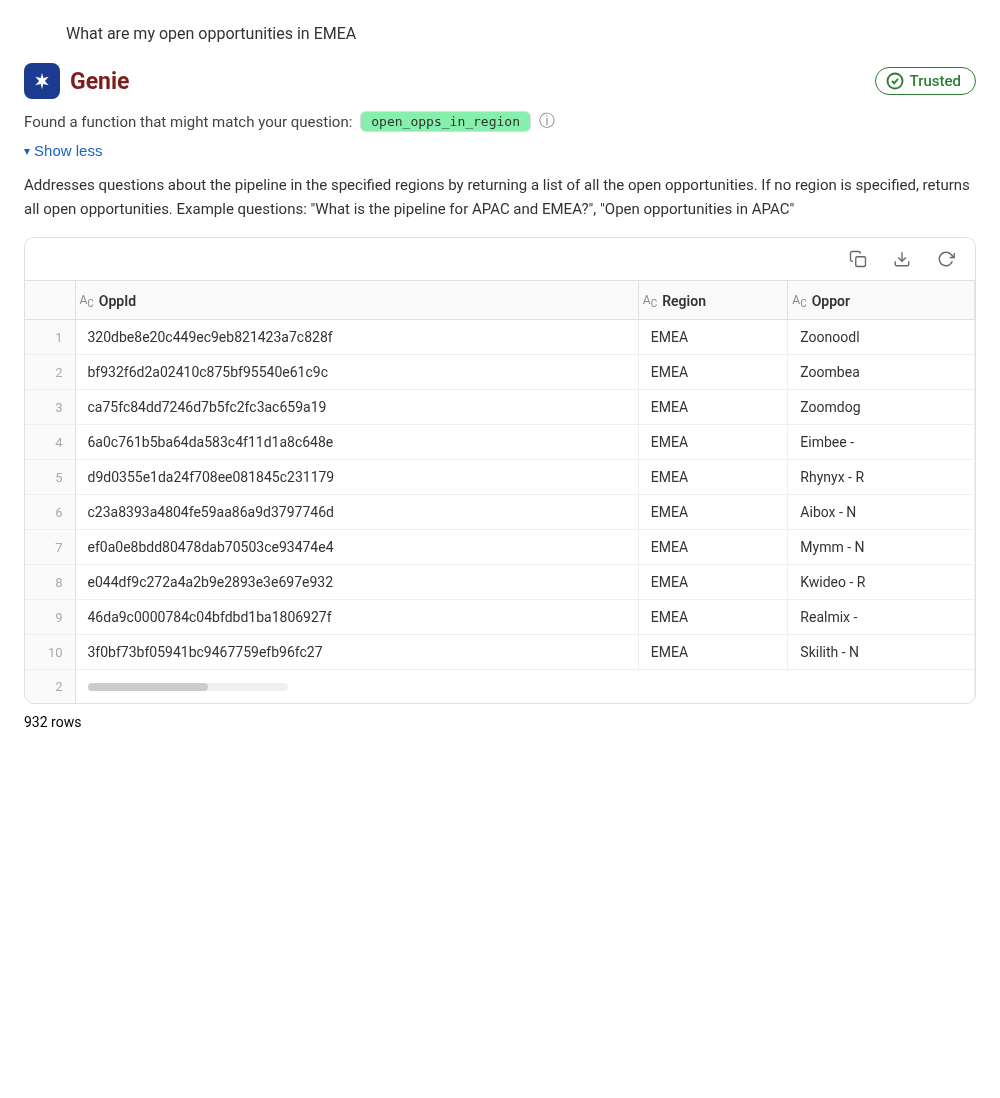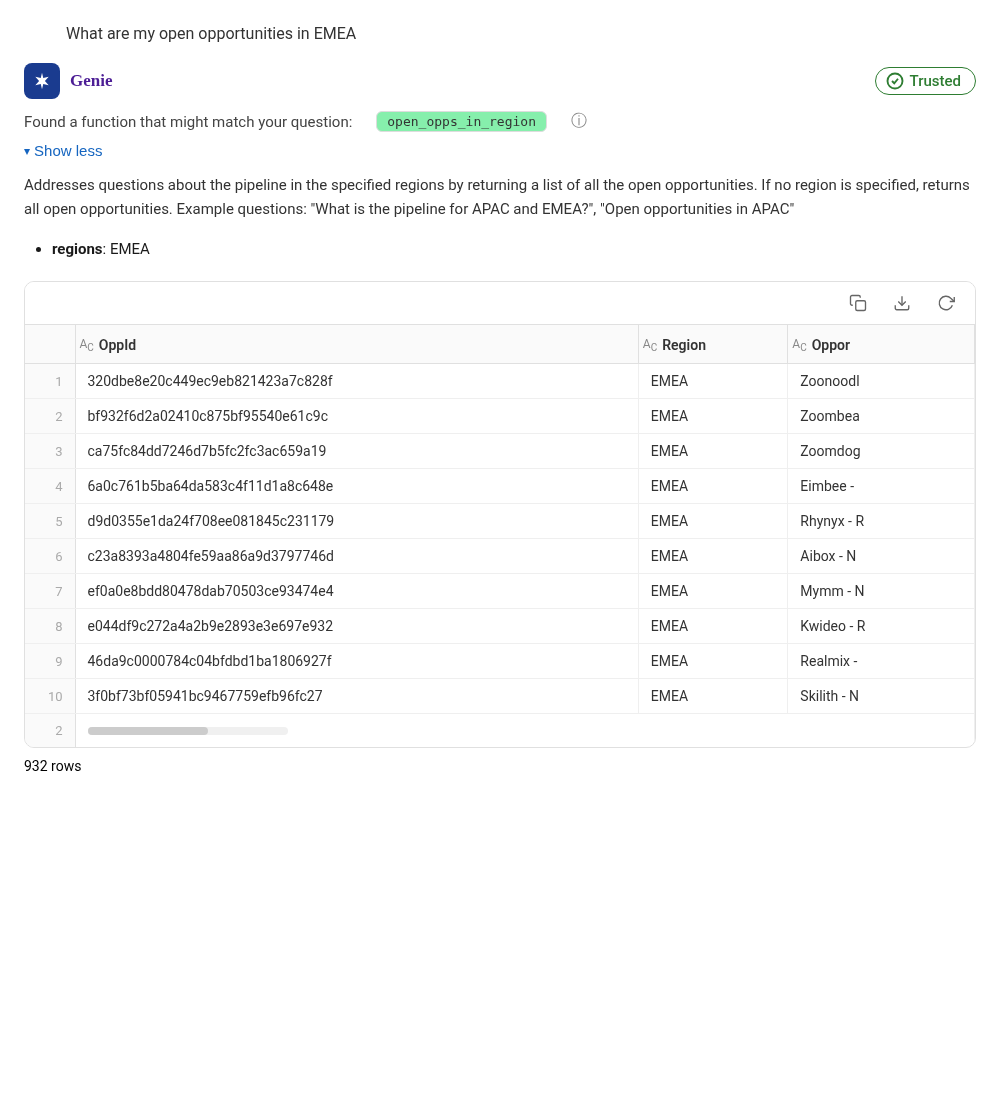--- a/index.html
+++ b/index.html
@@ -45,24 +45,23 @@
       background: #1a3b8f;
       border-radius: 8px;
       display: flex;
       align-items: center;
       justify-content: center;
       color: #fff;
       font-size: 18px;
     }
 
     .genie-title {
-      font-size: 17px;
+      font-size: 23px;
       font-weight: 700;
-      color: #4c1d95;
-      font-family: Liberation Serif, serif;
+      color: #7f1d1d;
     }
 
     .trusted-badge {
       display: flex;
       align-items: center;
       gap: 6px;
       color: #2e7d32;
       font-size: 15px;
       font-weight: 500;
       border: 1.5px solid #2e7d32;
@@ -74,21 +73,21 @@
       width: 18px;
       height: 18px;
       display: flex;
       align-items: center;
       justify-content: center;
     }
 
     .function-match-line {
       display: flex;
       align-items: center;
-      gap: 24px;
+      gap: 8px;
       margin-bottom: 10px;
       flex-wrap: wrap;
     }
 
     .function-match-text {
       color: #444;
       font-size: 15px;
     }
 
     .function-badge {
@@ -291,25 +290,20 @@
     <span class="info-icon">ⓘ</span>
   </div>
 
   <button class="show-less-btn">
     <span class="chevron">▾</span>
     <span>Show less</span>
   </button>
 
   <p class="description-text">Addresses questions about the pipeline in the specified regions by returning a list of all the open opportunities. If no region is specified, returns all open opportunities. Example questions: "What is the pipeline for APAC and EMEA?", "Open opportunities in APAC"</p>
 
-  <ul class="params-list">
-    <li>
-      <span class="param-name">regions</span>: <span>EMEA</span>
-    </li>
-  </ul>
 
   <div class="table-container">
     <div class="table-toolbar">
       <button class="toolbar-btn" title="Copy">
         <svg width="18" height="18" viewBox="0 0 24 24" fill="none" stroke="#666" stroke-width="1.8">
           <rect x="9" y="9" width="13" height="13" rx="2" ry="2"></rect>
           <path d="M5 15H4a2 2 0 0 1-2-2V4a2 2 0 0 1 2-2h9a2 2 0 0 1 2 2v1"></path>
         </svg>
       </button>
       <button class="toolbar-btn" title="Download">

